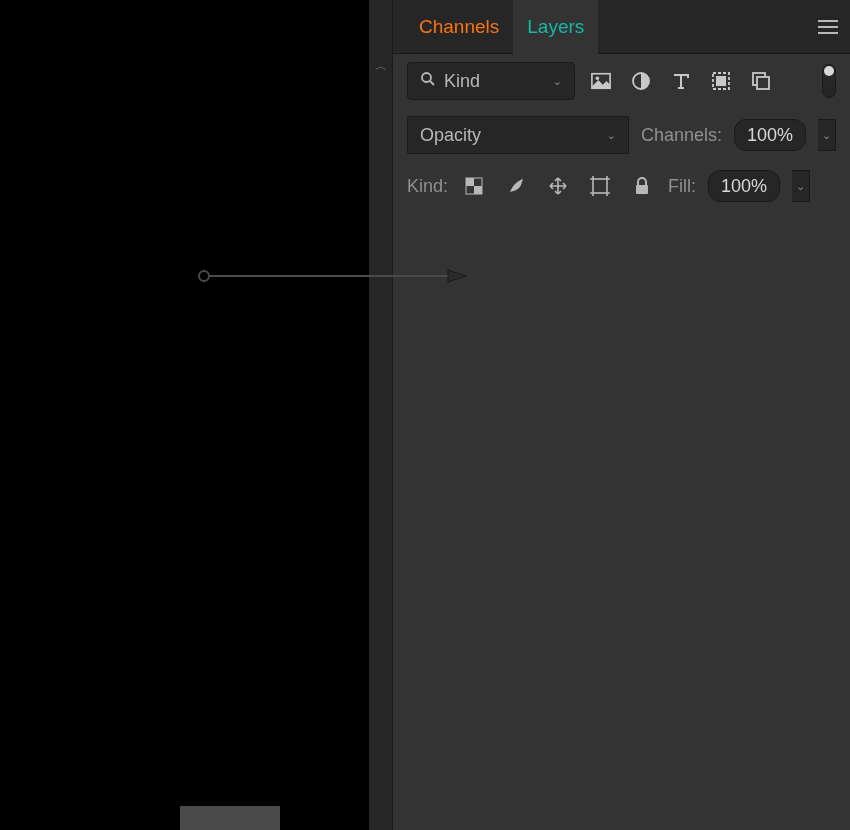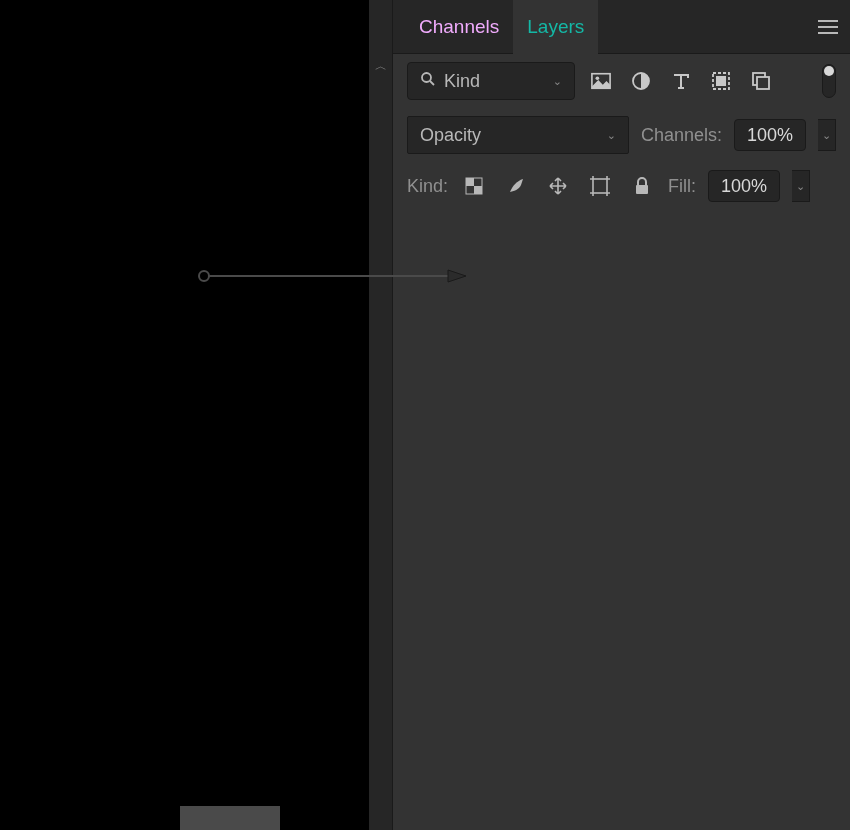--- a/index.html
+++ b/index.html
@@ -53,21 +53,21 @@
     display: flex;
     align-items: center;
     padding-left: 12px;
     border-bottom: 1px solid #1a1a1a;
   }
   .tab {
     padding: 0 14px;
     height: 54px;
     line-height: 54px;
     font-size: 19px;
-    color: #f0abfc;
+    color: #f97316;
     cursor: pointer;
   }
   .tab.active {
     background: #333333;
     color: #14b8a6;
   }
   .panel-menu {
     margin-left: auto;
     margin-right: 12px;
     color: #b8b8b8;
@@ -112,21 +112,21 @@
     border-radius: 2px;
     padding: 6px 12px;
     height: 38px;
     width: 222px;
   }
   .blend-select .chev { margin-left: auto; font-size: 11px; color: #888; }
   .label { color: #909090; }
   .num-input {
     background: #262626;
     border: 1px solid #1a1a1a;
-    border-radius: 4px;
+    border-radius: 12px;
     padding: 4px 10px;
     height: 32px;
     color: #d8d8d8;
     width: 72px;
     display: inline-flex;
     align-items: center;
     justify-content: center;
     font-size: 18px;
   }
   .mini-chev {

